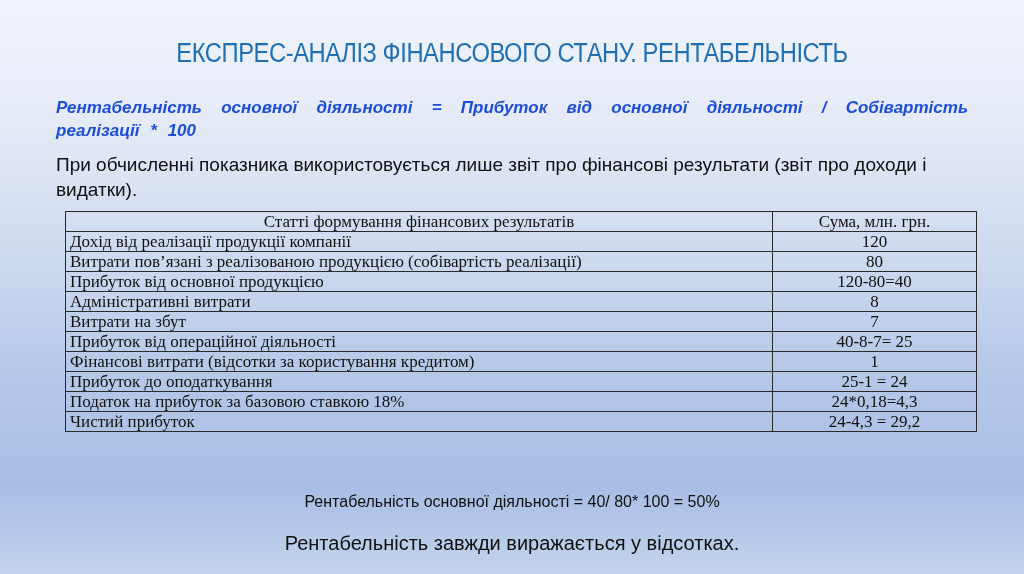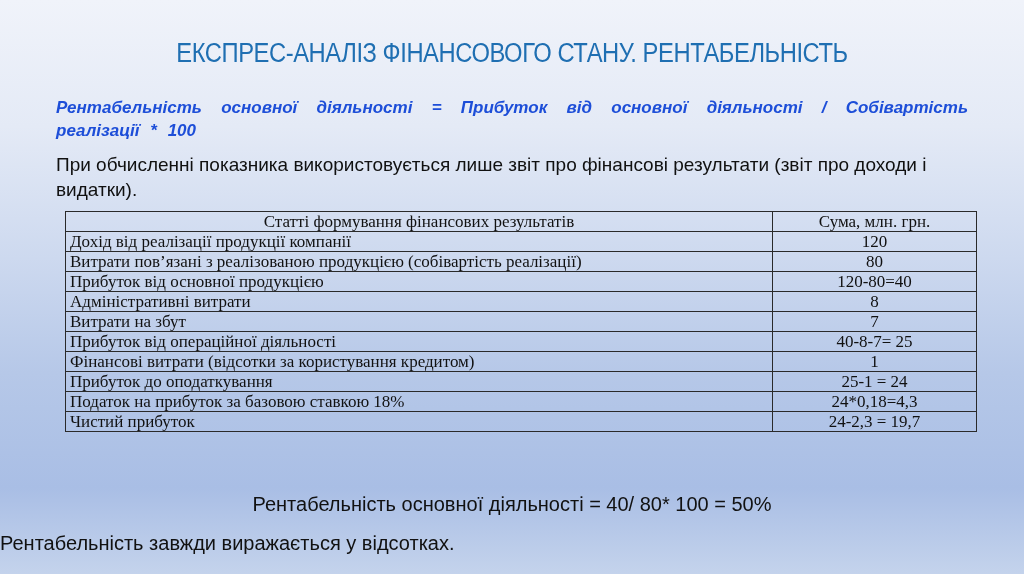--- a/index.html
+++ b/index.html
@@ -30,24 +30,24 @@
     font-family: "Liberation Serif", serif; font-size: 17px; color: #111;
   }
   table.fin td, table.fin th {
     border: 1.5px solid #2a2a2a; padding: 0 4px; height: 19px; line-height: 19px;
     font-weight: normal;
   }
   table.fin th { text-align: center; }
   table.fin td.val { text-align: center; width: 195px; }
   .result {
     position: absolute; top: 493px; left: 0; width: 1024px; text-align: center;
-    font-size: 20px; color: #111;
+    font-size: 16px; color: #111;
   }
   .result2 {
-    position: absolute; top: 532px; left: 0; width: 1024px; 
+    position: absolute; top: 532px; left: 0; width: 1024px; text-align: center;
     font-size: 20px; color: #111;
   }
 </style>
 </head>
 <body>
 
 <div class="title">ЕКСПРЕС-АНАЛІЗ ФІНАНСОВОГО СТАНУ. РЕНТАБЕЛЬНІСТЬ</div>
 
 <div class="formula">Рентабельність основної діяльності = Прибуток від основної діяльності / Собівартість реалізації * 100</div>
 
@@ -92,19 +92,19 @@
     <tr>
       <td>Прибуток до оподаткування</td>
       <td class="val">25-1 = 24</td>
     </tr>
     <tr>
       <td>Податок на прибуток за базовою ставкою 18%</td>
       <td class="val">24*0,18=4,3</td>
     </tr>
     <tr>
       <td>Чистий прибуток</td>
-      <td class="val">24-2,3 = 19,7</td>
+      <td class="val">24-4,3 = 29,2</td>
     </tr>
   </tbody>
 </table>
 
 <div class="result">Рентабельність основної діяльності = 40/ 80* 100 = 50%</div>
 <div class="result2">Рентабельність завжди виражається у відсотках.</div>
 
 </body></html>

